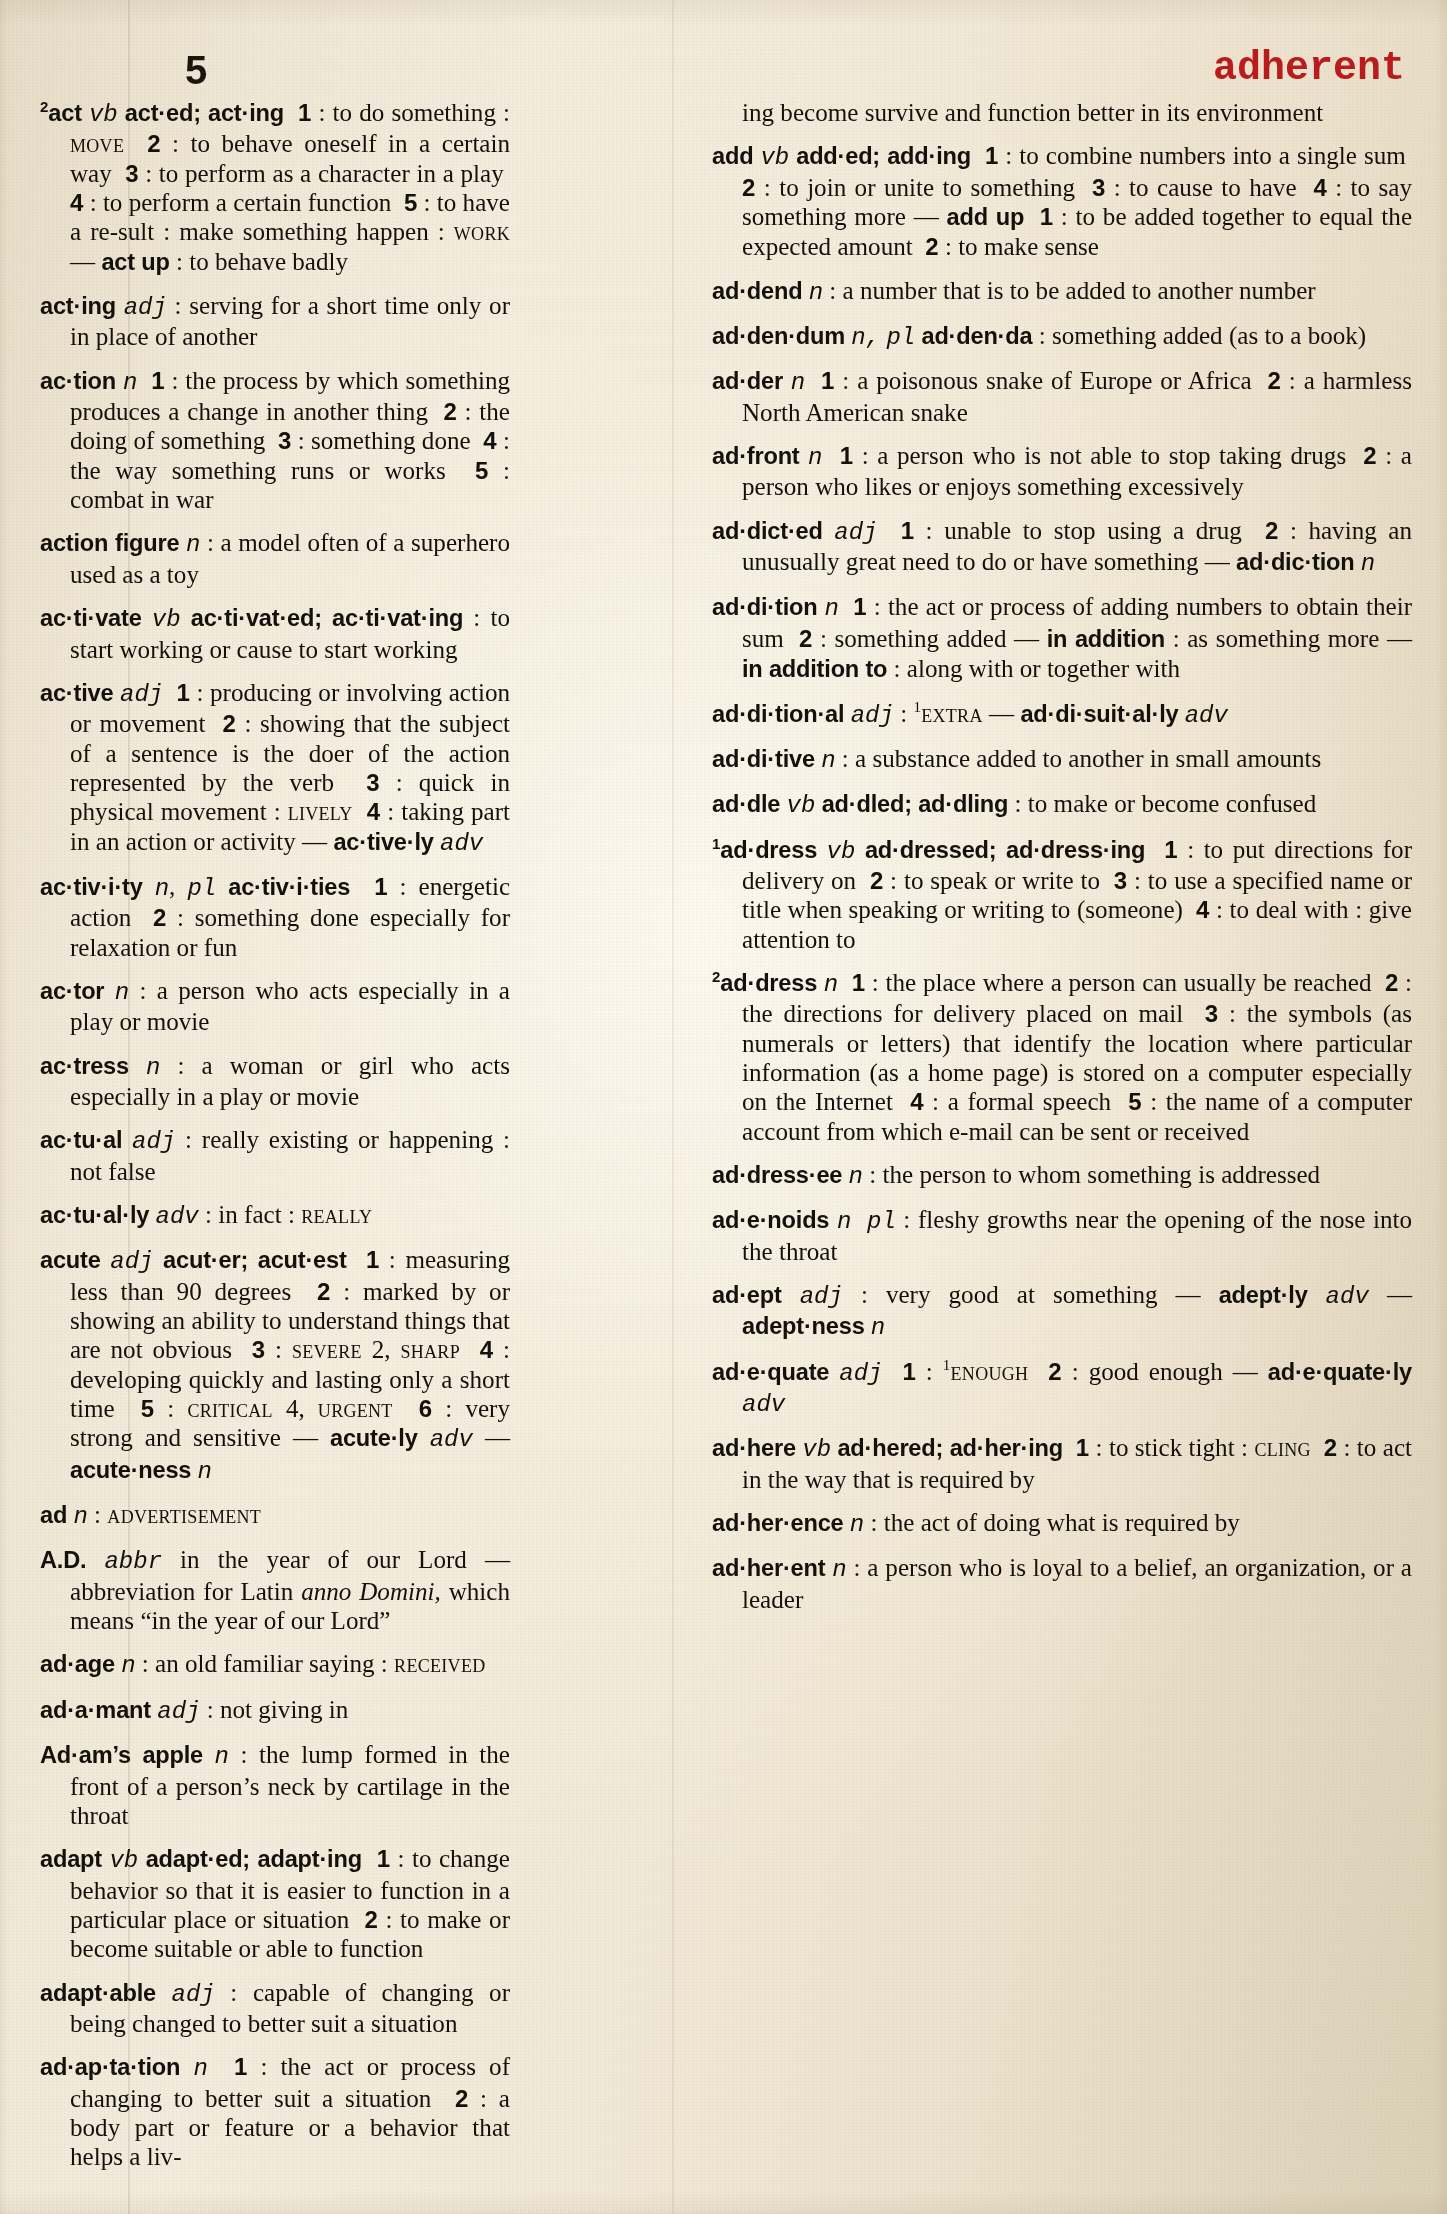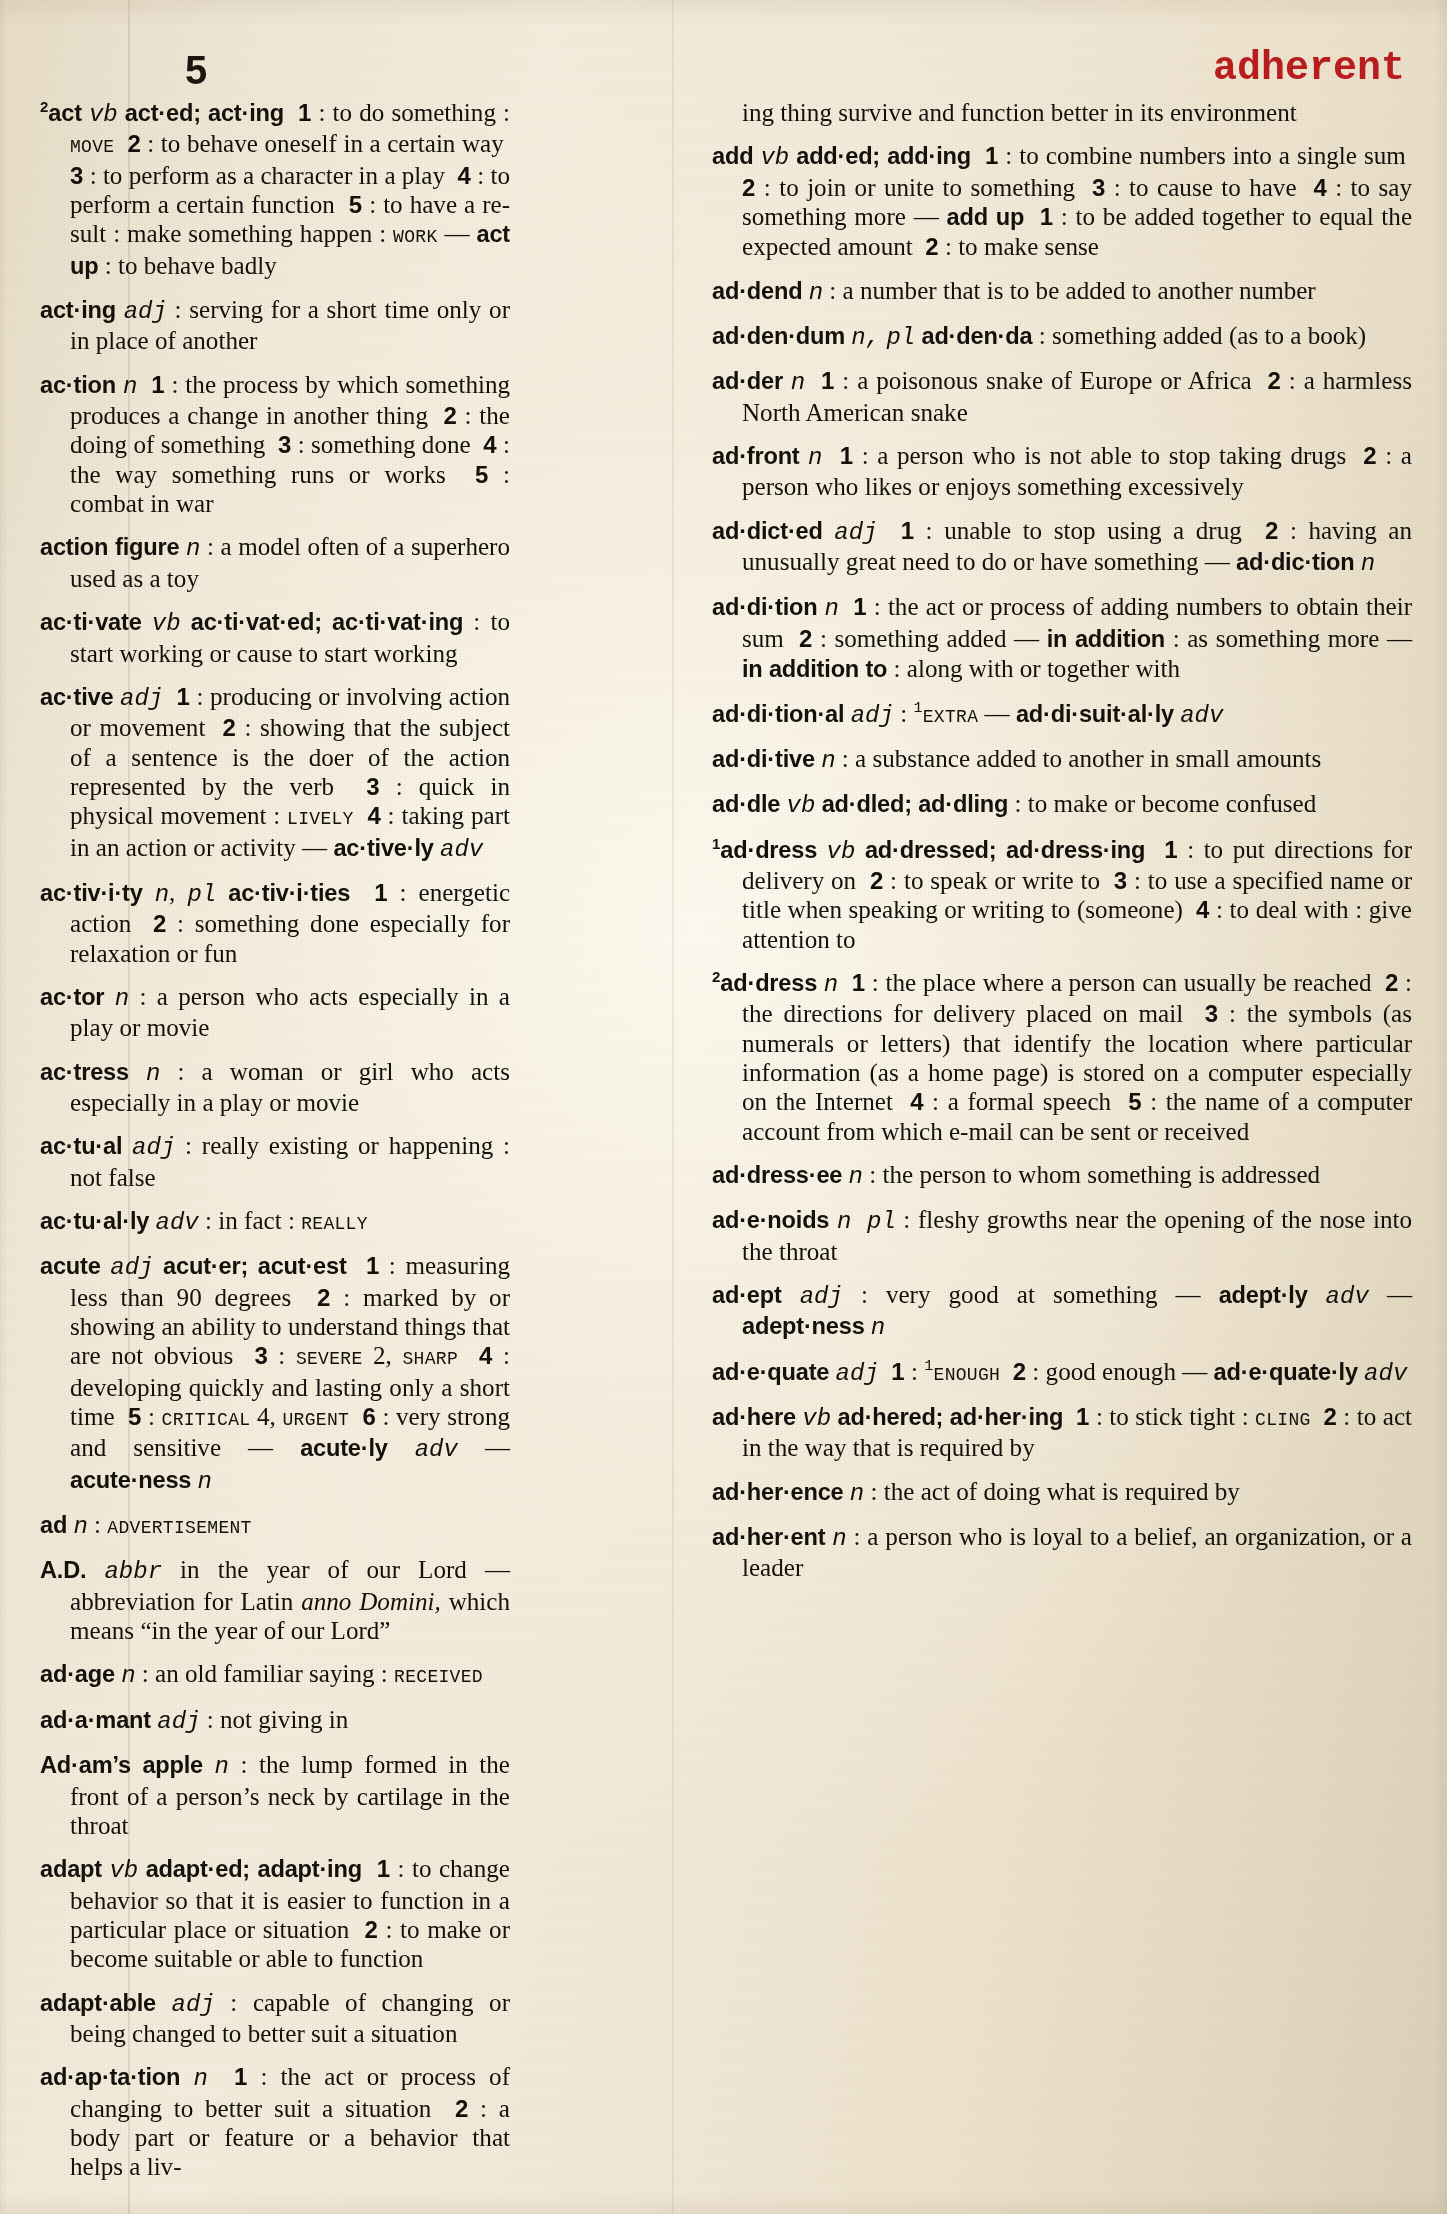--- a/index.html
+++ b/index.html
@@ -90,21 +90,20 @@
     font-weight:bold;font-size:23.6px;letter-spacing:-0.2px;
   }
   .num{
     font-family:"Liberation Sans",sans-serif;
     font-weight:bold;font-size:24px;
   }
   .sc{
     font-variant:small-caps;
     font-size:25.6px;
     letter-spacing:.3px;
-    font-family:Liberation Mono, monospace;
   }
   .scsup{font-size:15px;vertical-align:super;line-height:0;}
   .run{
     font-family:"Liberation Sans",sans-serif;
     font-weight:bold;font-size:23.6px;letter-spacing:-0.2px;
   }
   .dash{letter-spacing:0;}
   .it{font-style:italic;}
 </style>
 </head>
@@ -140,21 +139,21 @@
         <p class="entry"><span class="hw">ad</span> <span class="pos">n</span> : <span class="sc">advertisement</span></p>
         <p class="entry"><span class="hw">A.D.</span> <span class="pos">abbr</span> in the year of our Lord <span class="dash">—</span> abbreviation for Latin <span class="it">anno Domini,</span> which means “in the year of our Lord”</p>
         <p class="entry"><span class="hw">ad·age</span> <span class="pos">n</span> : an old familiar saying : <span class="sc">received</span></p>
         <p class="entry"><span class="hw">ad·a·mant</span> <span class="pos">adj</span> : not giving in</p>
         <p class="entry"><span class="hw">Ad·am’s apple</span> <span class="pos">n</span> : the lump formed in the front of a person’s neck by cartilage in the throat</p>
         <p class="entry"><span class="hw">adapt</span> <span class="pos">vb</span> <span class="infl">adapt·ed; adapt·ing</span>&nbsp; <span class="num">1</span> : to change behavior so that it is easier to function in a particular place or situation&nbsp; <span class="num">2</span> : to make or become suitable or able to function</p>
         <p class="entry"><span class="hw">adapt·able</span> <span class="pos">adj</span> : capable of changing or being changed to better suit a situation</p>
         <p class="entry"><span class="hw">ad·ap·ta·tion</span> <span class="pos">n</span>&nbsp; <span class="num">1</span> : the act or process of changing to better suit a situation&nbsp; <span class="num">2</span> : a body part or feature or a behavior that helps a liv-</p>
       </div>
     <div class="col right" id="col-right">
-        <p class="entry" style="padding-left: 30px; text-indent: 0px;">ing thing survive and function better in its environment</p>
+        <p class="entry" style="padding-left: 30px; text-indent: 0px;">ing become survive and function better in its environment</p>
         <p class="entry"><span class="hw">add</span> <span class="pos">vb</span> <span class="infl">add·ed; add·ing</span>&nbsp; <span class="num">1</span> : to combine numbers into a single sum&nbsp; <span class="num">2</span> : to join or unite to something&nbsp; <span class="num">3</span> : to cause to have&nbsp; <span class="num">4</span> : to say something more <span class="dash">—</span> <span class="run">add up</span>&nbsp; <span class="num">1</span> : to be added together to equal the expected amount&nbsp; <span class="num">2</span> : to make sense</p>
         <p class="entry"><span class="hw">ad·dend</span> <span class="pos">n</span> : a number that is to be added to another number</p>
         <p class="entry"><span class="hw">ad·den·dum</span> <span class="pos">n,</span> <span class="pos">pl</span> <span class="infl">ad·den·da</span> : something added (as to a book)</p>
         <p class="entry"><span class="hw">ad·der</span> <span class="pos">n</span>&nbsp; <span class="num">1</span> : a poisonous snake of Europe or Africa&nbsp; <span class="num">2</span> : a harmless North American snake</p>
         <p class="entry"><span class="hw">ad·front</span> <span class="pos">n</span>&nbsp; <span class="num">1</span> : a person who is not able to stop taking drugs&nbsp; <span class="num">2</span> : a person who likes or enjoys something excessively</p>
         <p class="entry"><span class="hw">ad·dict·ed</span> <span class="pos">adj</span>&nbsp; <span class="num">1</span> : unable to stop using a drug&nbsp; <span class="num">2</span> : having an unusually great need to do or have something <span class="dash">—</span> <span class="run">ad·dic·tion</span> <span class="pos">n</span></p>
         <p class="entry"><span class="hw">ad·di·tion</span> <span class="pos">n</span>&nbsp; <span class="num">1</span> : the act or process of adding numbers to obtain their sum&nbsp; <span class="num">2</span> : something added <span class="dash">—</span> <span class="run">in addition</span> : as something more <span class="dash">—</span> <span class="run">in addition to</span> : along with or together with</p>
         <p class="entry"><span class="hw">ad·di·tion·al</span> <span class="pos">adj</span> : <span class="sc"><span class="scsup">1</span>extra</span> <span class="dash">—</span> <span class="run">ad·di·suit·al·ly</span> <span class="pos">adv</span></p>
         <p class="entry"><span class="hw">ad·di·tive</span> <span class="pos">n</span> : a substance added to another in small amounts</p>
         <p class="entry"><span class="hw">ad·dle</span> <span class="pos">vb</span> <span class="infl">ad·dled; ad·dling</span> : to make or become confused</p>

